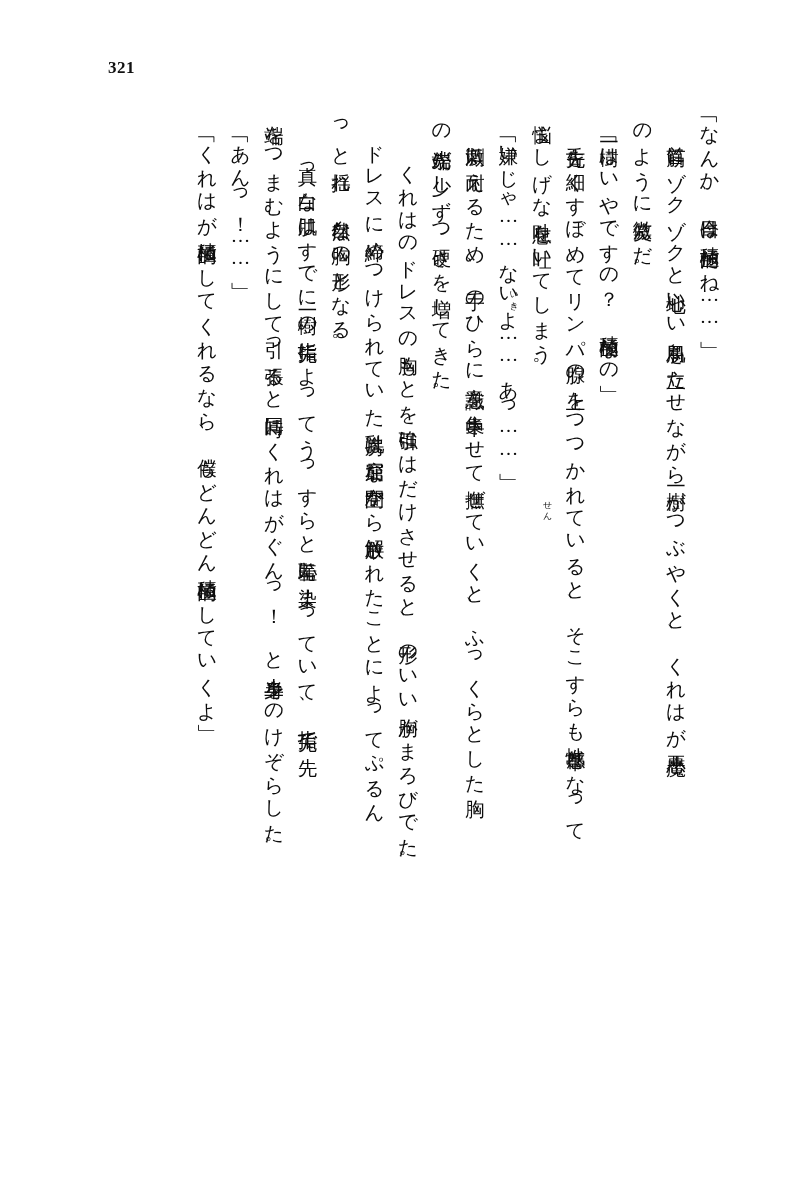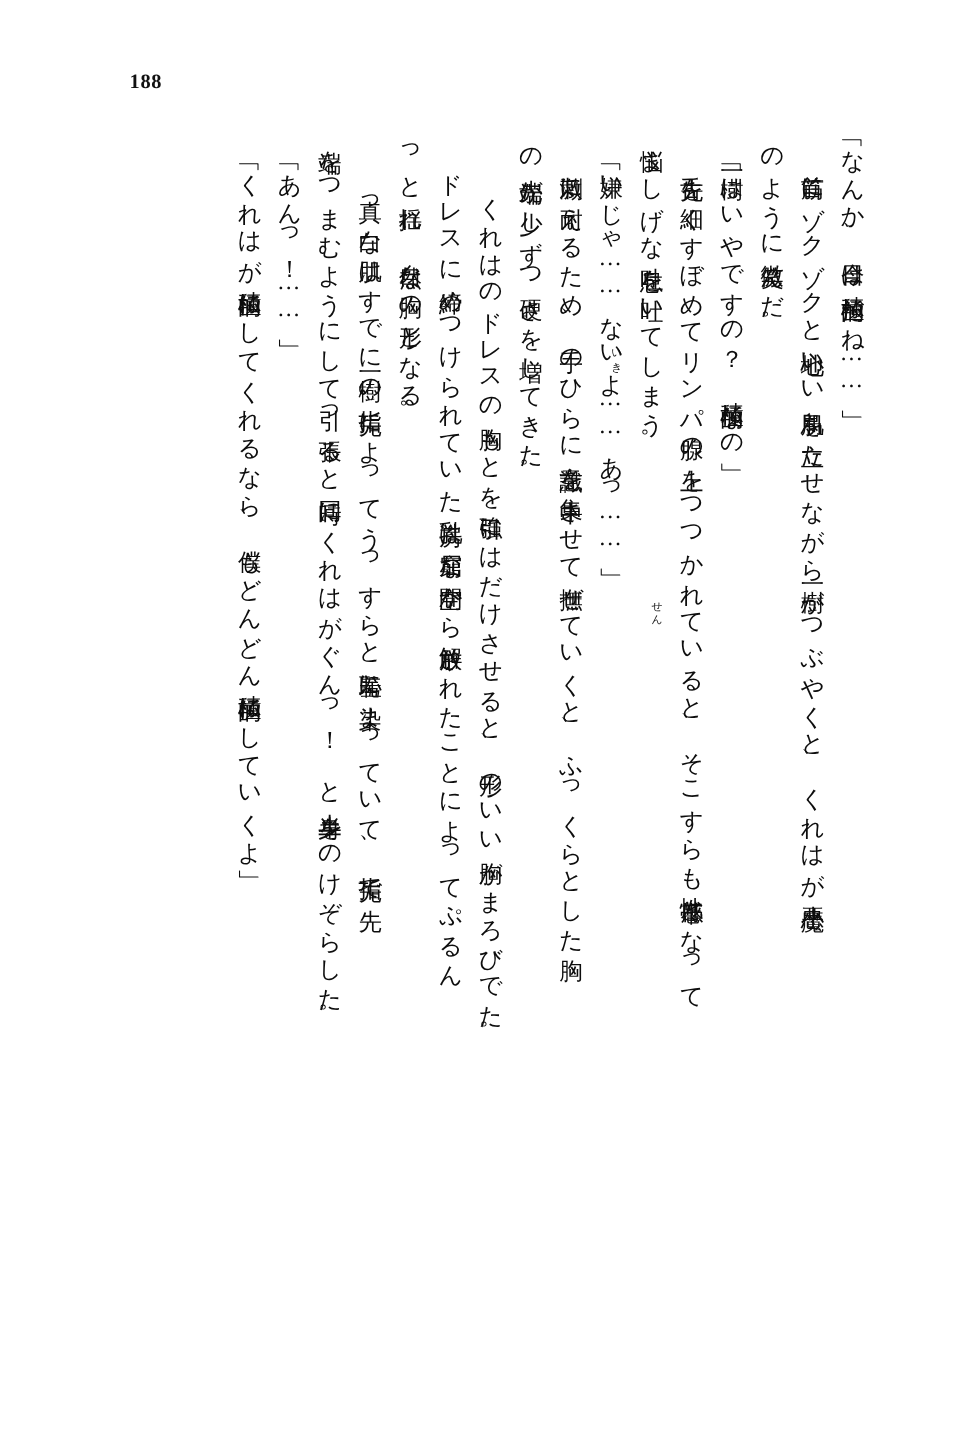--- a/index.html
+++ b/index.html
@@ -82,21 +82,21 @@
     margin-left: -2px;
     color: #111111;
     white-space: pre;
   }
 </style>
 </head>
 <body>
 
 <div class="page">
 
-  <div class="page-number">188</div>
+  <div class="page-number">321</div>
 
   <div class="body-text">
       <div style="position: relative; display: inline-block;">
         <div class="tcol">「なんか、今日は積極的だね……」</div>
       </div>
       <div style="position: relative; display: inline-block;">
         <div class="tcol">　首筋にゾクゾクと心地いい鳥肌を立たせながら一樹がつぶやくと、くれはが小悪魔</div>
       </div>
       <div style="position: relative; display: inline-block;">
         <div class="tcol">のように微笑んだ。</div>

